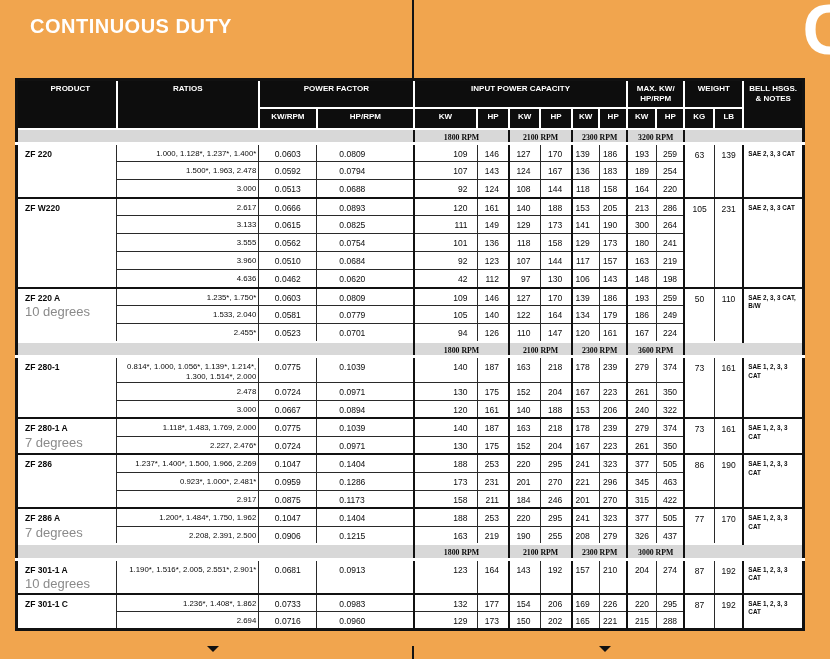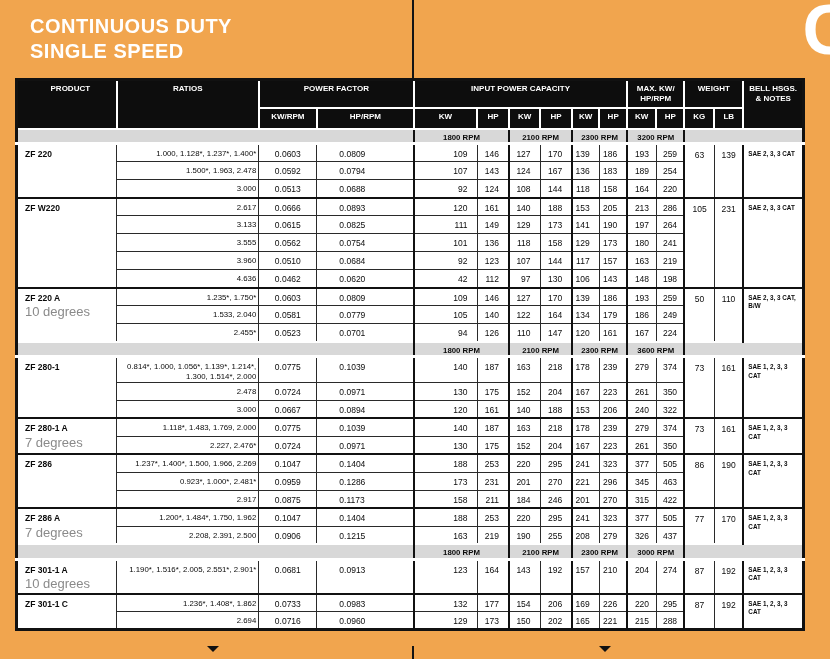--- a/index.html
+++ b/index.html
@@ -26,32 +26,31 @@
   .subtitle{color:#8a8a8a;font-weight:normal;margin-top:1px;font-size:13px;}
   td.ratios{text-align:right;padding-left:8px;font-size:7.8px;}
   td.pfkw{text-align:center;}
   td.pfhp{text-align:left;padding-left:22px;}
   td.val{text-align:right;padding-right:9px;}
   td.maxval{text-align:center;}
   td.wt{text-align:center;padding-top:5px;margin-left:44px;}
   td.notes{font-size:6.3px;font-weight:bold;text-align:left;padding:5px 3px 0 4px;line-height:1.35;}
   td.bl-thick{border-left:2px solid #111;}
   tr.band td{background:#D8D8D8;height:15px;border-top:2px solid #fff;border-bottom:3px solid #fff;
-     font-weight:bold;font-size:7.8px;text-align:center;padding:3px 0 0;}
+     font-weight:bold;font-size:7.8px;text-align:center;padding:3px 0 0;font-family:Liberation Serif, serif;}
   tr.band td.band-label{border-left:2px solid #111;}
   tr.band td.band-right{border-left:2px solid #111;}
   tr.group-start td{border-top:2px solid #111;}
 </style>
 </head>
 <body>
 
 <div class="page">
   <div class="page-title">
     <div>CONTINUOUS DUTY</div>
-    <div>SINGLE SPEED</div>
   </div>
   <div class="section-letter">C</div>
   <div class="vline-top"></div>
   <div class="table-wrap">
     <table>
         <colgroup>
           <col style="width: 100px;">
           <col style="width: 142px;">
           <col style="width: 58px;">
           <col style="width: 97px;">
@@ -170,21 +169,21 @@
           <tr>
             <td class="ratios">3.133</td>
             <td class="pfkw">0.0615</td>
             <td class="pfhp">0.0825</td>
             <td class="val bl-thick">111</td>
             <td class="val">149</td>
             <td class="val bl-thick">129</td>
             <td class="val">173</td>
             <td class="val bl-thick">141</td>
             <td class="val">190</td>
-            <td class="maxval bl-thick">197</td>
+            <td class="maxval bl-thick">300</td>
             <td class="maxval">264</td>
           </tr>
           <tr>
             <td class="ratios">3.555</td>
             <td class="pfkw">0.0562</td>
             <td class="pfhp">0.0754</td>
             <td class="val bl-thick">101</td>
             <td class="val">136</td>
             <td class="val bl-thick">118</td>
             <td class="val">158</td>

